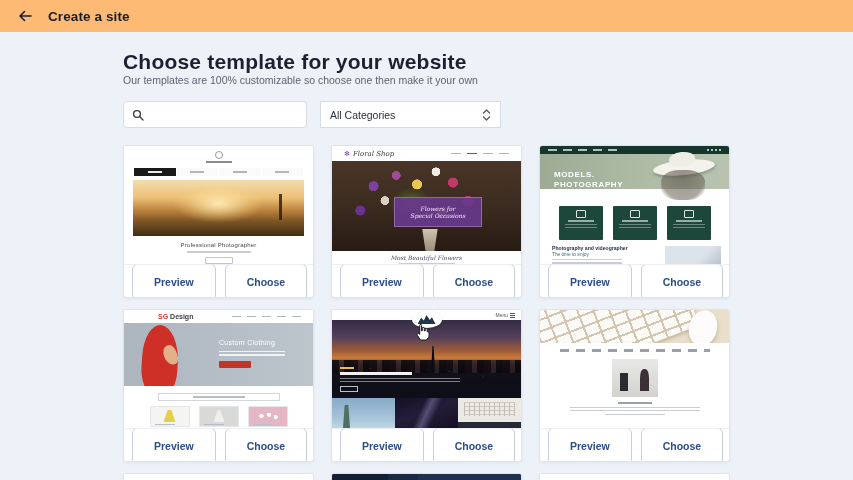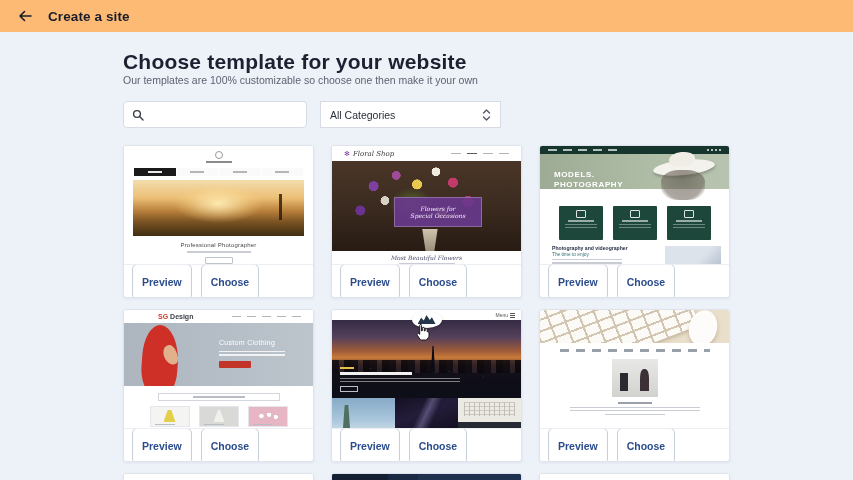--- a/index.html
+++ b/index.html
@@ -21,21 +21,21 @@
   .search-box input { border:none; outline:none; font-size:10.5px; color:#333; width:100%; margin-left:7px; font-family:"Liberation Sans",sans-serif; }
   .search-box input::placeholder { color:#9aa0ac; }
   .select-box { width:181px; height:27px; background:#fff; border:1px solid #d7dbe4; border-radius:0; display:flex; align-items:center; justify-content:space-between; padding:0 9px; cursor:pointer; }
   .select-value { font-size:10.5px; color:#2a2e3a; }
 
   
   .grid { margin-top:17px; display:grid; grid-template-columns:repeat(3,191px); gap:11px 17px; width:610px; }
   .card { background:#fff; border:1px solid #dfe3ec; border-radius:3px; box-shadow:0 1px 3px rgba(40,50,80,.07); height:153px; overflow:hidden; }
   .thumb { height:119px; position:relative; overflow:hidden; border-bottom:1px solid #eceef3; background:#fff; cursor:pointer; }
   .actions { height:33px; display:flex; align-items:center; gap:9px; padding-left:8px; }
-  .actions button { background:#fff; border:1px solid #c8cfdc; border-radius:5px; height:36px; padding:0 9px; font-size:10.5px; font-weight:bold; color:#2b4d8c; font-family:"Liberation Sans",sans-serif; cursor:pointer; }
+  .actions button { background:#fff; border:1px solid #c8cfdc; border-radius:5px; height:36px; padding:0 21px; font-size:10.5px; font-weight:bold; color:#2b4d8c; font-family:"Liberation Sans",sans-serif; cursor:pointer; }
 
   
   .m1-logo { width:8px; height:8px; border:1px solid #9a9a9a; border-radius:50%; margin:5px auto 2px; }
   .m1-logotxt { width:26px; height:2px; background:#8a8a8a; margin:0 auto; }
   .m1-nav { display:flex; gap:1px; margin:5px 10px 0; height:8px; }
   .m1-nav .seg { flex:1; background:#fafafa; display:flex; align-items:center; justify-content:center; }
   .m1-nav .seg.active { background:#1a1a1a; }
   .m1-nav .seg i { display:block; width:14px; height:1.5px; background:#b5b5b5; }
   .m1-nav .seg.active i { background:#e8e8e8; }
   .m1-hero { margin:4px 9px 0; height:56px;

